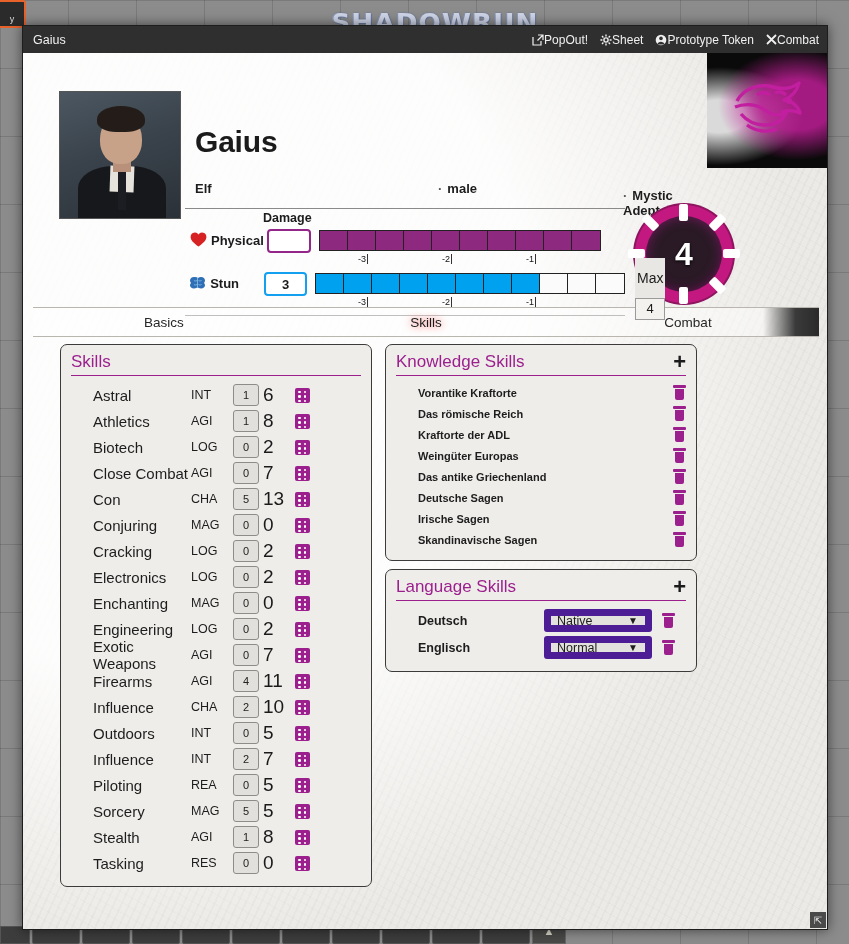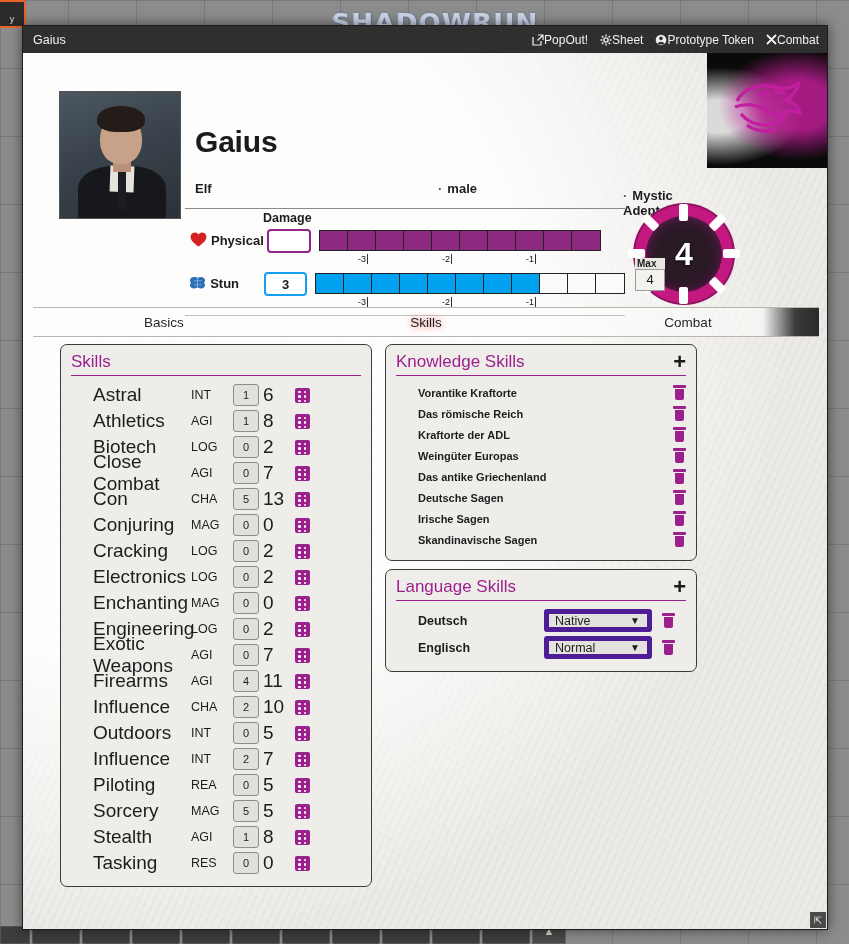--- a/index.html
+++ b/index.html
@@ -147,21 +147,21 @@
     box-shadow: 0 0 0 2px #8e1460;
   }
   #edge-chip::before {
     content: ""; position: absolute; inset: 11px; border-radius: 50%;
     background: radial-gradient(circle at 50% 45%, #2a1a26 0 55%, #100a10 100%);
     box-shadow: inset 0 0 12px rgba(190,30,150,0.55);
   }
   .chip-notch { position: absolute; width: 9px; height: 17px; background: #fff; border-radius: 2px; }
   #edge-value { position: relative; z-index: 3; font-size: 32px; font-weight: bold; color: #fff; text-shadow: 0 1px 3px #000; }
   #edge-max-wrap { position: absolute; left: 612px; top: 205px; z-index: 4; }
-  #edge-max-label { font-size: 10px; font-weight: bold; color: #1c1c1c; background: #e9e7e3; padding: 0 2px; }
+  #edge-max-label { font-size: 14px; font-weight: normal; color: #1c1c1c; background: #e9e7e3; padding: 12px 2px; }
   #edge-max-input {
     width: 30px; height: 22px; background: #f4f2ee; border: 1px solid #9a9a9a;
     font-size: 13px; text-align: center; line-height: 20px; color: #1b1b1b;
   }
 
   
   #tabs {
     position: absolute; left: 10px; top: 254px; width: 786px; height: 30px;
     display: flex; border-top: 1px solid #b9b6b0; border-bottom: 1px solid #b9b6b0;
     background: rgba(255,255,255,0.45);
@@ -179,21 +179,21 @@
   }
   .panel-title {
     font-size: 17px; color: #9c1f8e; border-bottom: 1px solid #9c1f8e;
     padding-bottom: 3px; margin-bottom: 6px; display: flex; align-items: center;
   }
   .panel-title span.t { flex: 1; }
   .add-btn { color: #1b1b1b; font-size: 22px; font-weight: bold; line-height: 14px; }
 
   #skills-panel { left: 37px; top: 291px; width: 312px; }
   .skill-row { display: flex; align-items: center; height: 26px; }
-  .sk-name { width: 120px; font-size: 19px; color: #1d1d1d; padding-left: 22px; }
+  .sk-name { width: 120px; font-size: 15px; color: #1d1d1d; padding-left: 22px; }
   .sk-attr { width: 42px; font-size: 12.5px; color: #1d1d1d; }
   .sk-rank {
     width: 26px; height: 22px; background: #e2e0dc; border: 1px solid #8e8c88;
     border-radius: 3px; font-size: 11px; color: #222; text-align: center; line-height: 20px;
   }
   .sk-pool { width: 36px; font-size: 19px; color: #1a1a1a; text-align: left; padding-left: 4px; }
   .dice-icon { width: 15px; height: 15px; background: #9c1f8e; border-radius: 2px;
                display: grid; grid-template-columns: 1fr 1fr; gap: 2px; padding: 3px; }
   .dice-icon i { background: #fff; border-radius: 50%; display: block; width: 2.5px; height: 2.5px; }
 
@@ -201,21 +201,21 @@
   .kn-row { display: flex; align-items: center; height: 21px; }
   .kn-name { flex: 1; font-size: 11px; font-weight: bold; color: #1d1d1d; padding-left: 22px; }
   .trash { width: 13px; height: 15px; position: relative; }
   .trash .lid { position: absolute; top: 0; left: 0; width: 13px; height: 3px; background: #9c1f8e; border-radius: 1px; }
   .trash .can { position: absolute; top: 4px; left: 2px; width: 9px; height: 11px; background: #9c1f8e; border-radius: 0 0 2px 2px; }
 
   #language-panel { left: 362px; top: 516px; width: 312px; }
   .lang-row { display: flex; align-items: center; height: 27px; }
   .lang-name { width: 148px; font-size: 12.5px; font-weight: bold; color: #1d1d1d; padding-left: 22px; }
   .lang-select {
-    width: 108px; height: 23px; background: #e4e2de; border: 5px solid #4c1d95; border-radius: 3px;
+    width: 108px; height: 23px; background: #e4e2de; border: 7px solid #4c1d95; border-radius: 3px;
     font-size: 12.5px; color: #1d1d1d; padding: 0 6px; display: flex; align-items: center;
     position: relative;
   }
   .lang-select .chev { position: absolute; right: 7px; font-size: 10px; }
   #resize-handle {
     position: absolute; right: 1px; bottom: 1px; width: 16px; height: 16px;
     background: #4a4a4a; color: #eee; font-size: 10px;
     display: flex; align-items: center; justify-content: center;
   }
 </style>

